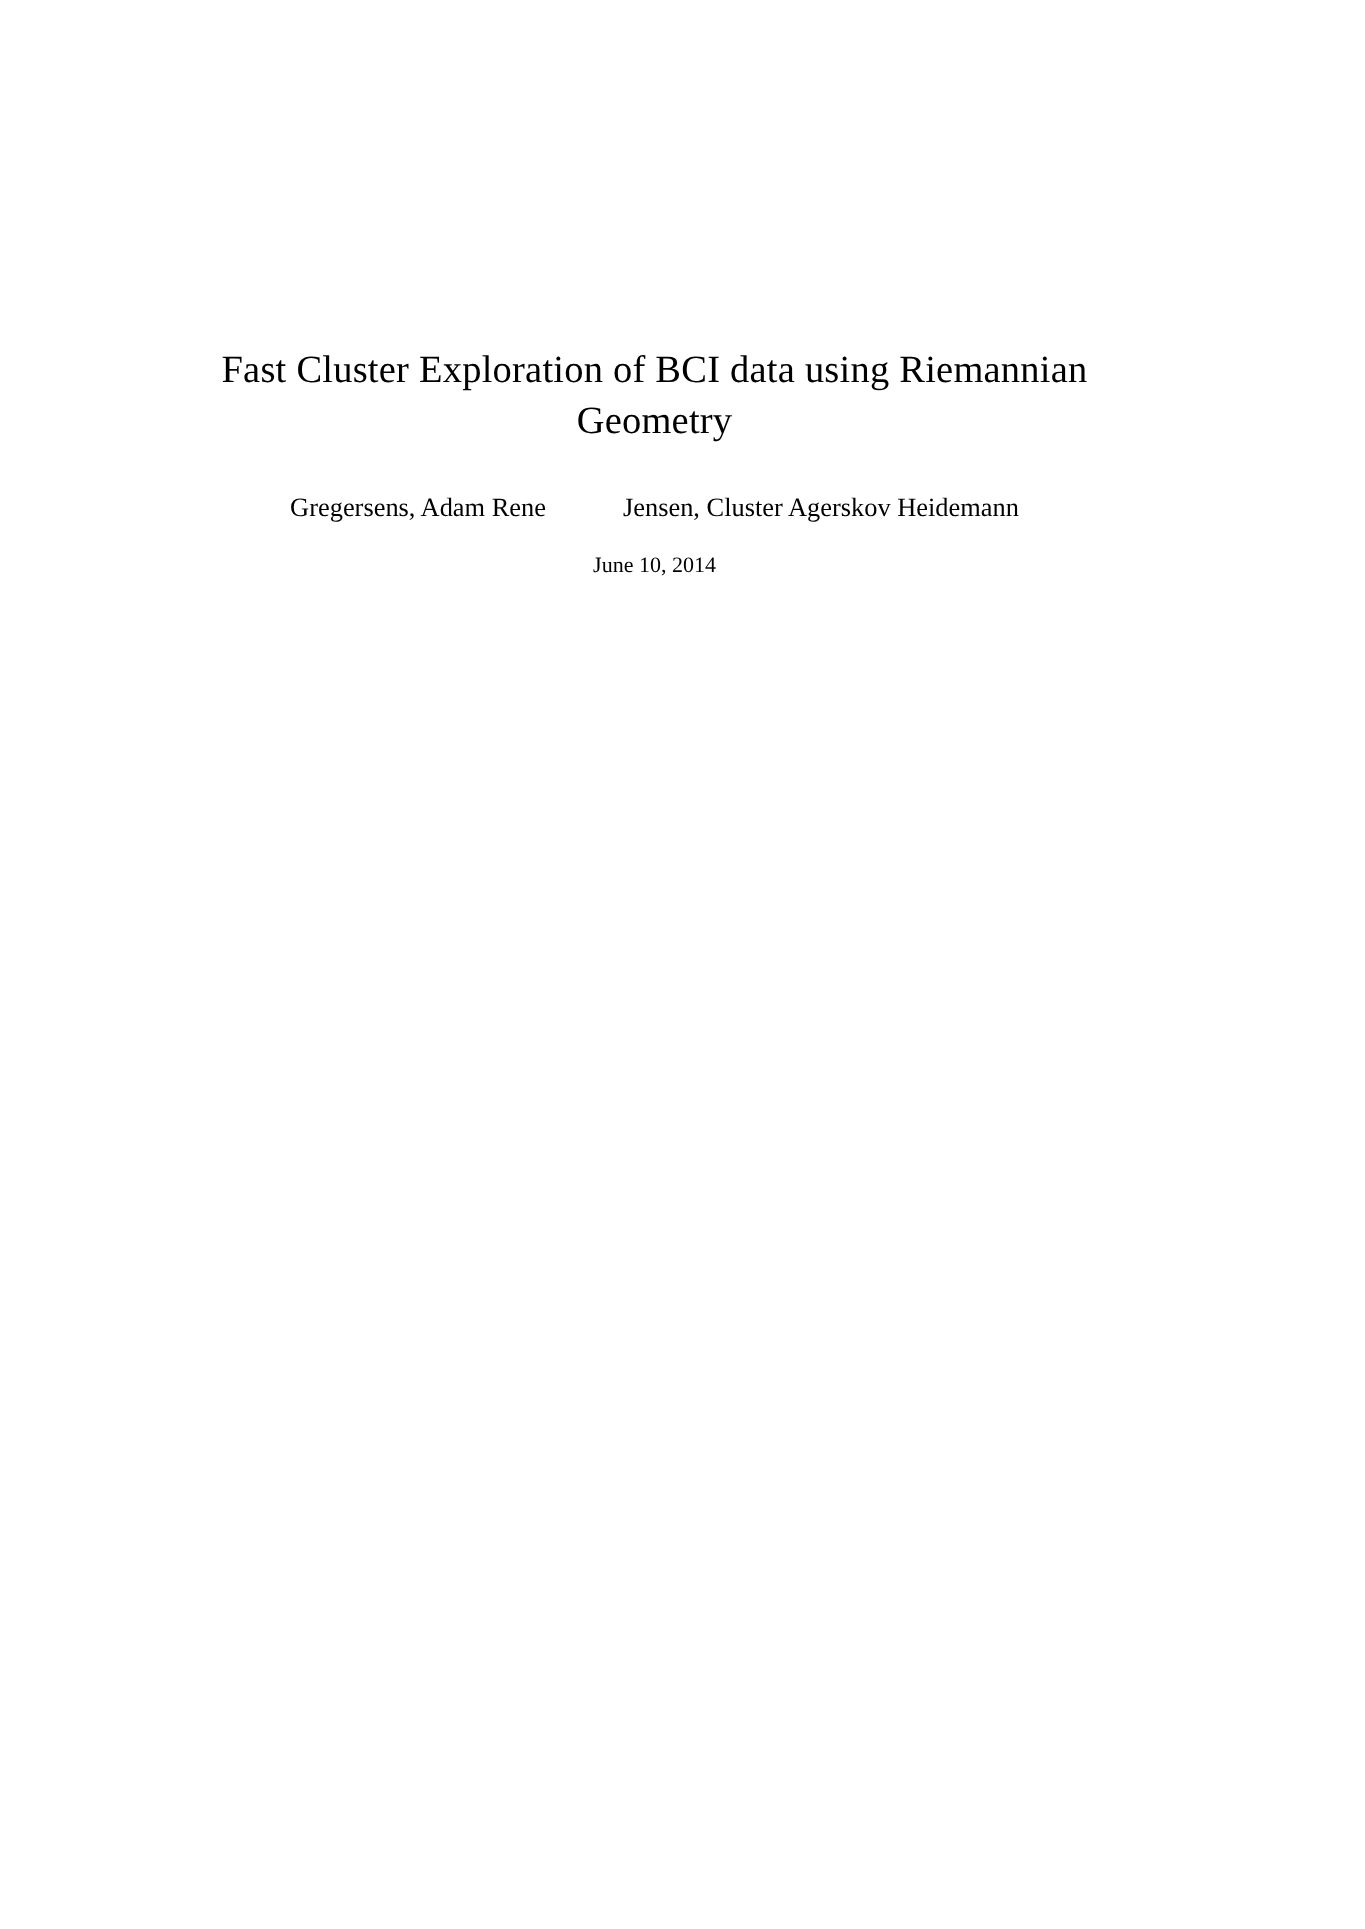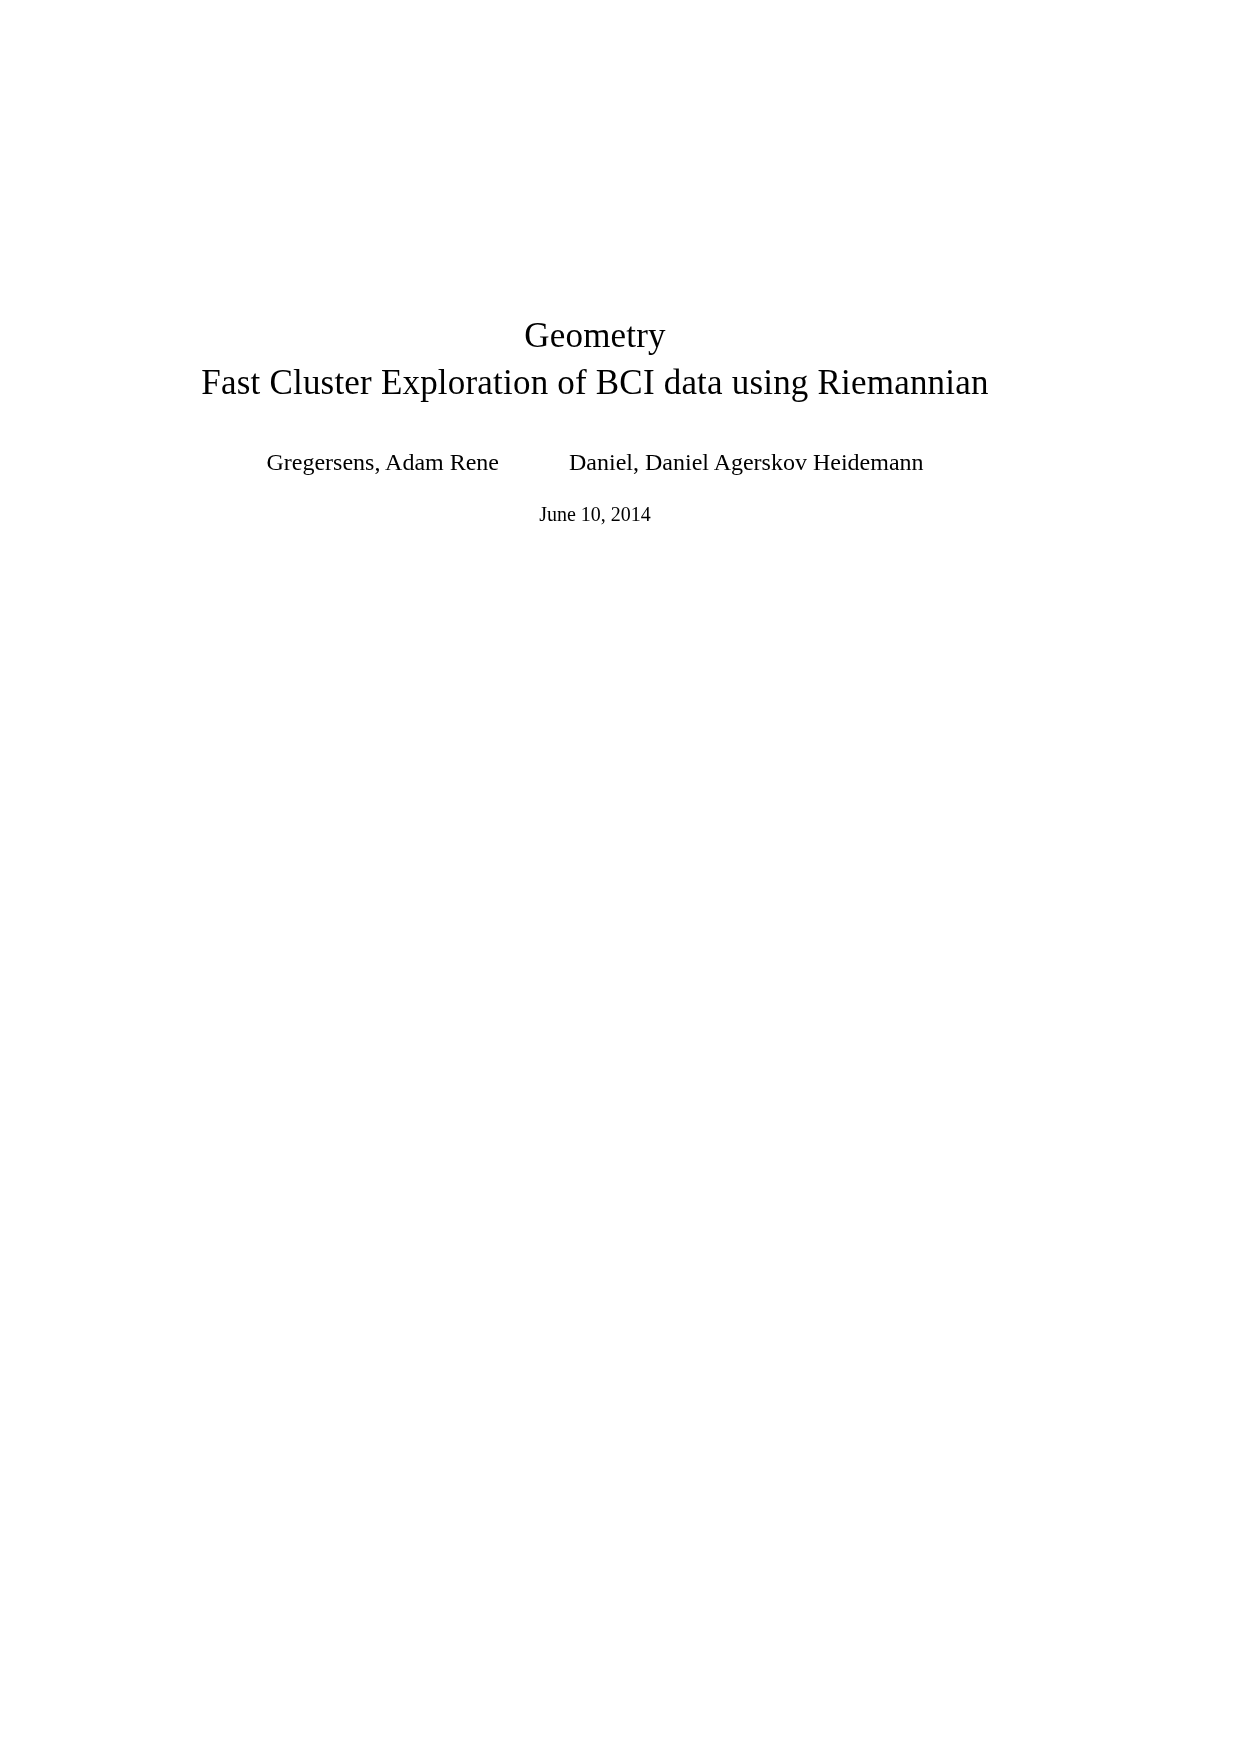--- a/index.html
+++ b/index.html
@@ -51,23 +51,23 @@
     text-align: center;
     font-size: 20px;
     line-height: 28px;
   }
 </style>
 </head>
 <body>
 
 <div class="page">
   <h1 class="title">
+    <span class="title-line">Fast Cluster Exploration of BCI data using Riemannian</span>
     <span class="title-line">Geometry</span>
-    <span class="title-line">Fast Cluster Exploration of BCI data using Riemannian</span>
   </h1>
 
   <div class="authors">
     <span class="author">Gregersens, Adam Rene</span>
-    <span class="author">Daniel, Daniel Agerskov Heidemann</span>
+    <span class="author">Jensen, Cluster Agerskov Heidemann</span>
   </div>
 
   <div class="date">June 10, 2014</div>
 </div>
 
 </body></html>

